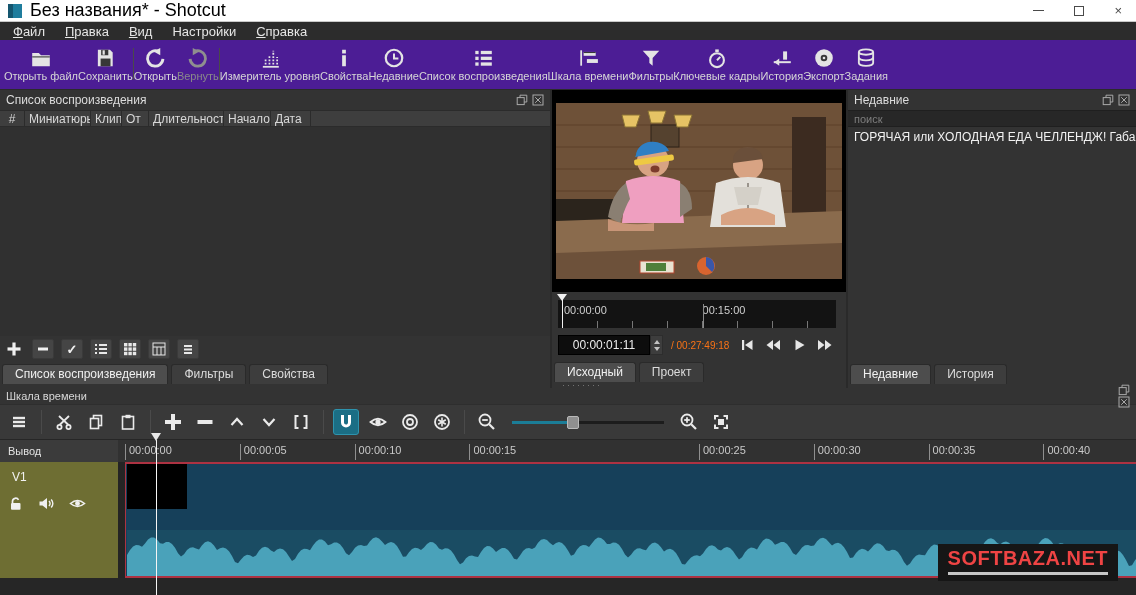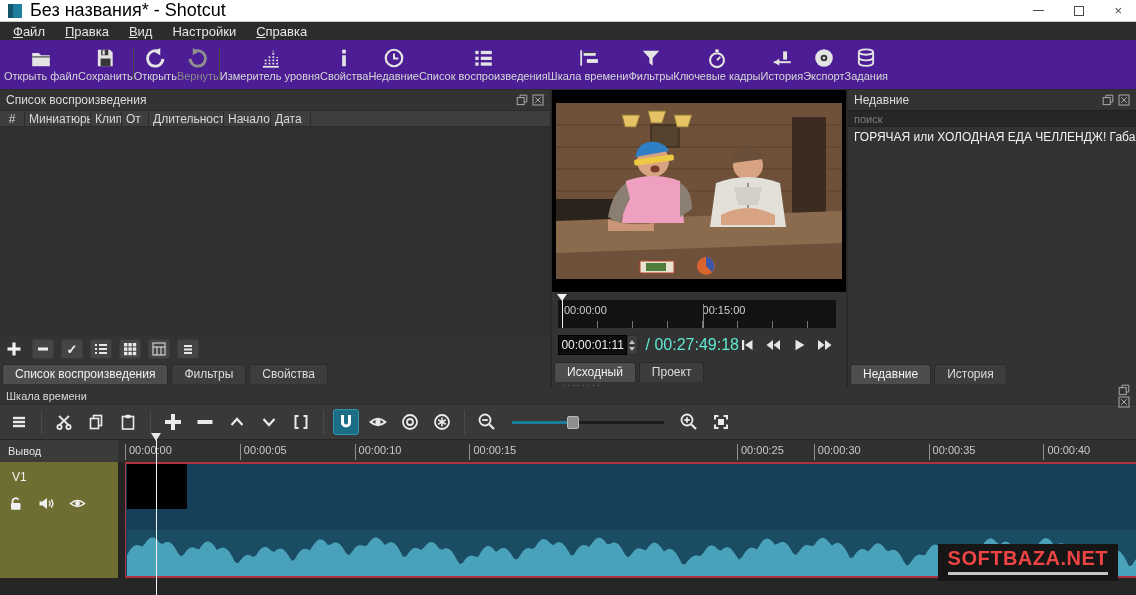--- a/index.html
+++ b/index.html
@@ -67,21 +67,21 @@
   .scrub .tickline{position:absolute;left:4px;right:0;bottom:0;height:7px;
     background-image:repeating-linear-gradient(90deg,#777 0 1px,transparent 1px 35px)}
   .scrub .ltick{position:absolute;top:4px;bottom:0;width:1px;background:#8b8b8b}
   .scrub .ph{position:absolute;left:4px;top:-6px;bottom:0;width:1px;background:#f2f2f2}
   .scrub .ph:before{content:"";position:absolute;left:-5px;top:0;border:5px solid transparent;border-top:7px solid #f2f2f2}
   .transport{height:22px;display:flex;align-items:center;margin:6px 10px 0 6px;flex:none}
   .tcbox{width:92px;height:20px;background:#0d0d0d;color:#ececec;font-size:12px;display:flex;align-items:center;justify-content:center;border:1px solid #000}
   .spin{width:13px;height:20px;background:#3d3d3d;border:1px solid #2d2d2d;display:flex;flex-direction:column;align-items:center;justify-content:center;gap:3px}
   .tri-u{width:0;height:0;border-left:3.5px solid transparent;border-right:3.5px solid transparent;border-bottom:4px solid #c2c2c2}
   .tri-d{width:0;height:0;border-left:3.5px solid transparent;border-right:3.5px solid transparent;border-top:4px solid #c2c2c2}
-  .total{font-size:16px;color:#5eead4;margin-left:8px;white-space:nowrap}
+  .total{font-size:10px;color:#f97316;margin-left:8px;white-space:nowrap}
   .transbtns{margin-left:auto;display:flex;align-items:center;gap:9px;padding-right:2px}
   .dots{font-size:9px;color:#7d7d7d;letter-spacing:2px;padding-left:10px;line-height:6px}
 
   
   .searchrow{height:17px;background:#272727;border-top:1px solid #1f1f1f;border-bottom:1px solid #1f1f1f;display:flex;align-items:center;padding:0 6px;flex:none}
   .searchrow .splc{font-size:11px;color:#7e7e7e}
   .rlist{flex:1;overflow:hidden}
   .ritem{font-size:12px;color:#f2f2f2;padding:3px 6px;white-space:nowrap;overflow:hidden}
 
   
@@ -682,21 +682,21 @@
     </div>
 
     <div class="ruler-row">
       <div class="ruler-hd">Вывод</div>
       <div class="ruler" id="ruler-ticks">
           <div class="rtick" style="left: 7px;">00:00:00</div>
           <div class="rtick" style="left: 121.8px;">00:00:05</div>
           <div class="rtick" style="left: 236.6px;">00:00:10</div>
           <div class="rtick" style="left: 351.4px; text-align: right;">00:00:15</div>
           <div class="rtick" style="left: 439px; margin-top: 40px;">00:00:20</div>
-          <div class="rtick" style="left: 581px; margin-left: 38px;">00:00:25</div>
+          <div class="rtick" style="left: 581px;">00:00:25</div>
           <div class="rtick" style="left: 695.8px;">00:00:30</div>
           <div class="rtick" style="left: 810.6px;">00:00:35</div>
           <div class="rtick" style="left: 925.4px;">00:00:40</div>
         </div>
     </div>
 
     <div class="track-row">
       <div class="track-hd">
         <span class="tname">V1</span>
         <span class="ticons">

